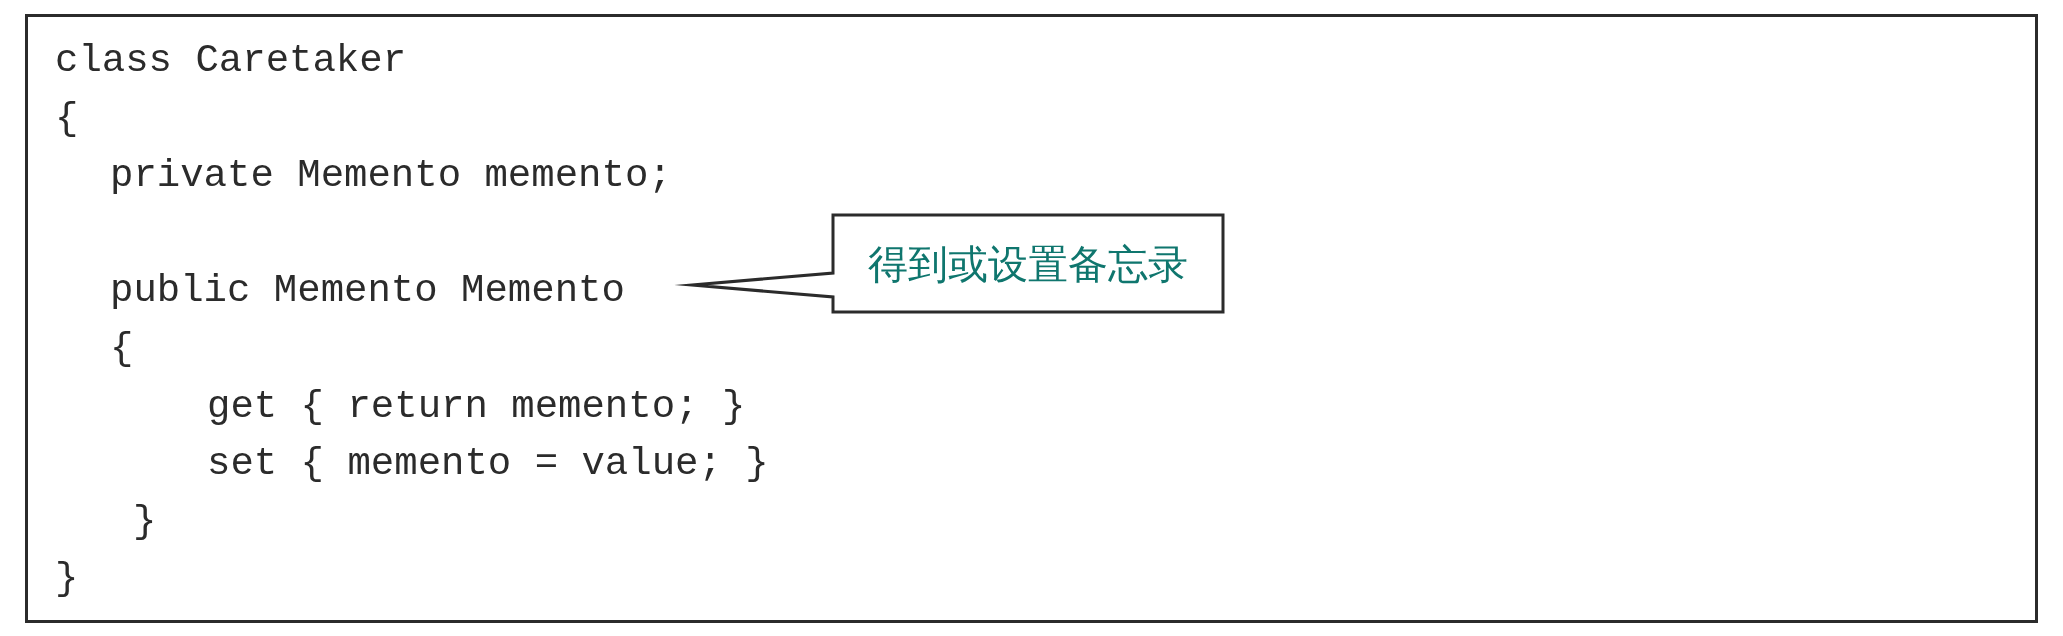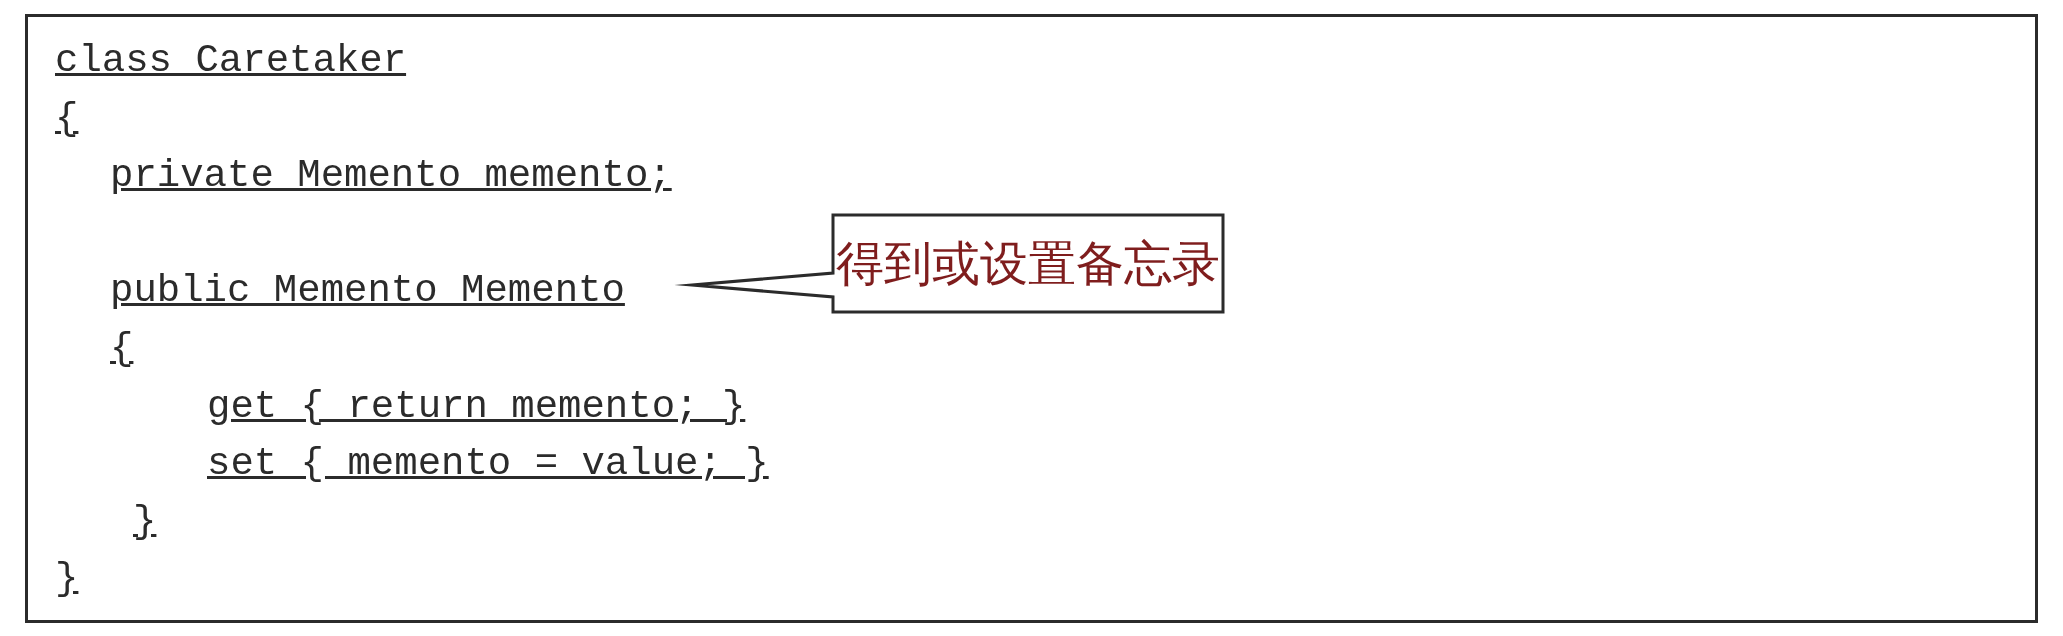--- a/index.html
+++ b/index.html
@@ -28,21 +28,20 @@
   }
   
   .code {
     position: absolute;
     left: 55px;
     top: 33px;
     color: #2b2b2b;
     font-family: "Liberation Mono", "DejaVu Sans Mono", monospace;
     font-size: 39px;
     white-space: pre;
-    text-decoration: underline;
   }
   .code-line {
     height: 57.6px;
     line-height: 57.6px;
     display: block;
   }
   .ind0 { padding-left: 0; }
   .ind1 { padding-left: 55px; }   
   .ind2 { padding-left: 152px; }  
   .ind3 { padding-left: 78px; }   
@@ -57,23 +56,23 @@
   .callout-label {
     position: absolute;
     left: 836px;
     top: 218px;
     width: 384px;
     height: 92px;
     display: flex;
     align-items: center;
     justify-content: center;
     font-family: "Liberation Serif", "DejaVu Serif", serif;
-    font-size: 48px;
+    font-size: 40px;
     letter-spacing: 0px;
-    color: #7f1d1d;
+    color: #0f766e;
     white-space: nowrap;
   }
 </style>
 </head>
 <body>
 
 <div class="page">
 
   <div class="frame"></div>
 

